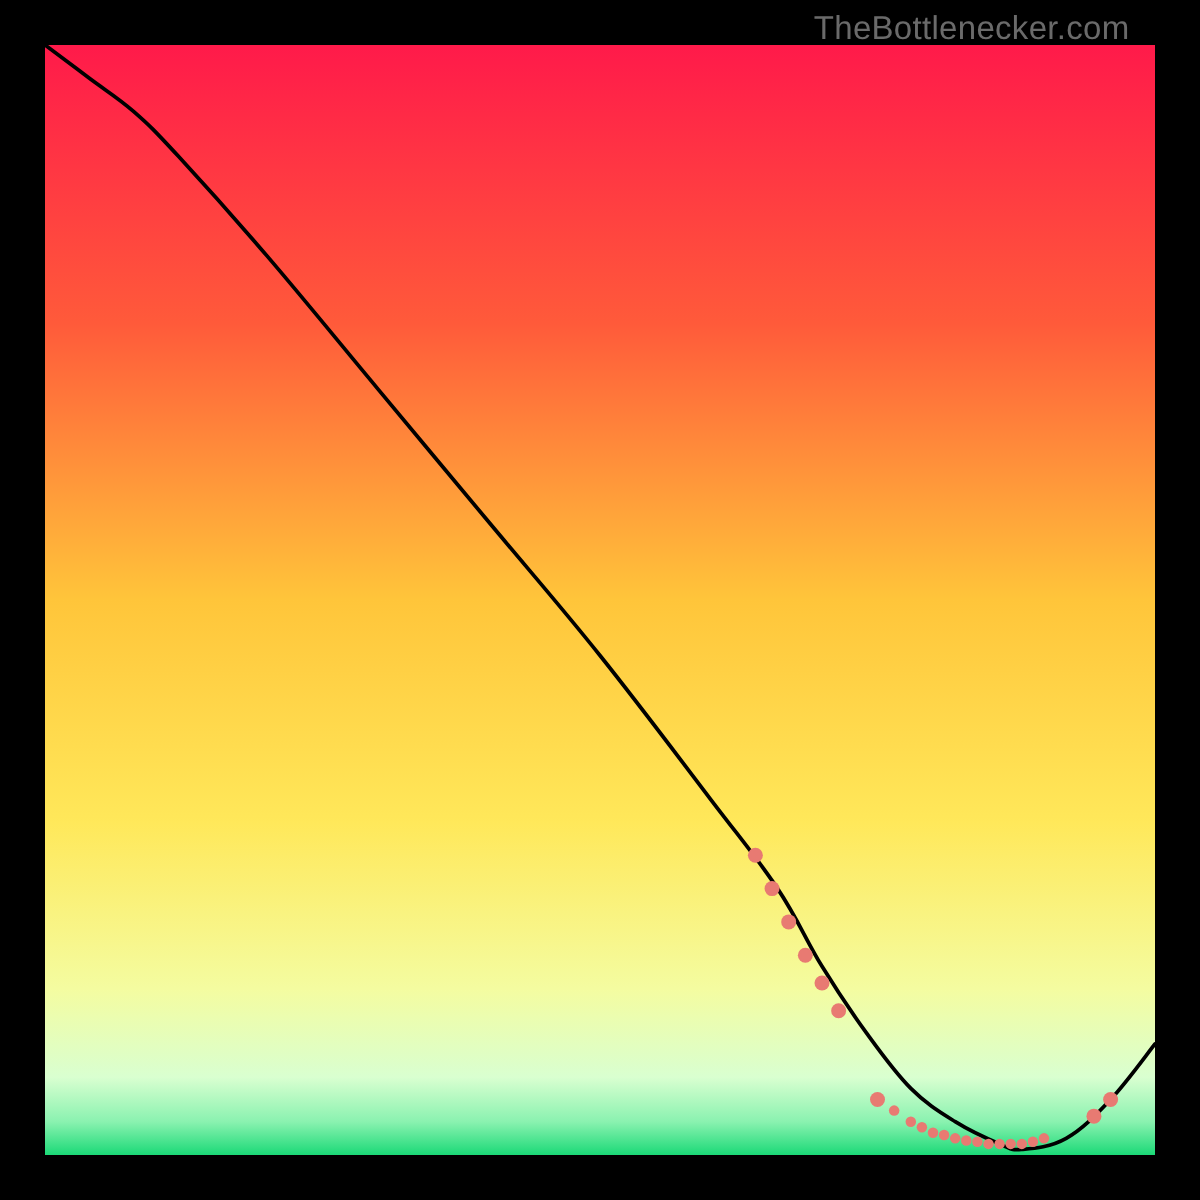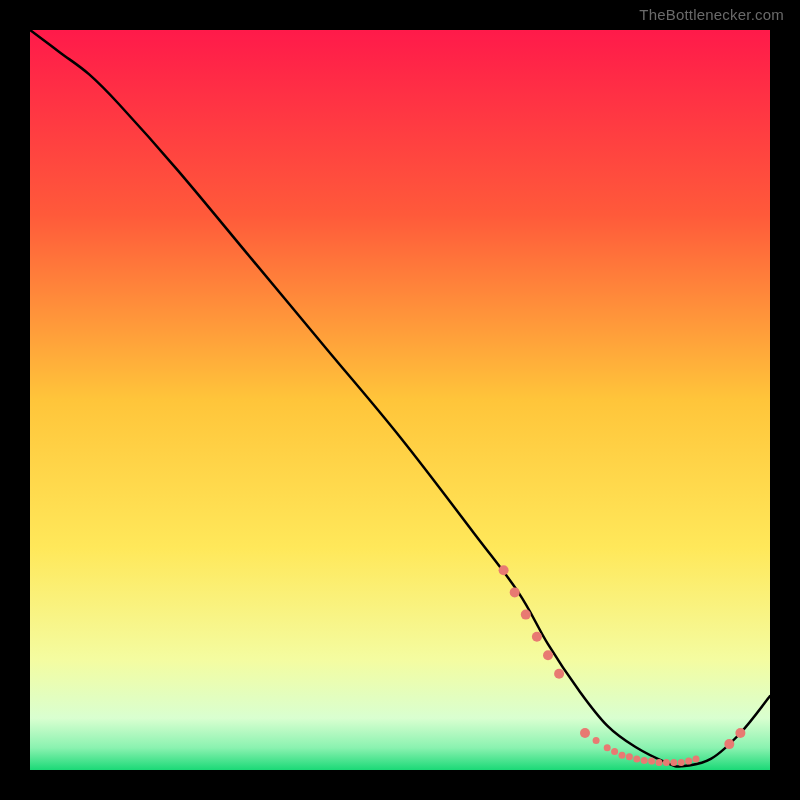--- a/index.html
+++ b/index.html
@@ -21,23 +21,23 @@
     position: absolute;
     left: 30px;
     top: 30px;
     width: 740px;
     height: 740px;
     overflow: hidden;
   }
   .attribution {
     position: absolute;
     top: 6px;
-    right: 16px;
+    right: 47px;
     color: #6a6a6a;
-    font-size: 15px;
+    font-size: 22px;
     font-weight: 400;
     letter-spacing: 0.2px;
   }
   svg { display: block; }
 </style>
 </head>
 <body>
 
 <div class="stage">
   <div class="attribution">TheBottlenecker.com</div>

